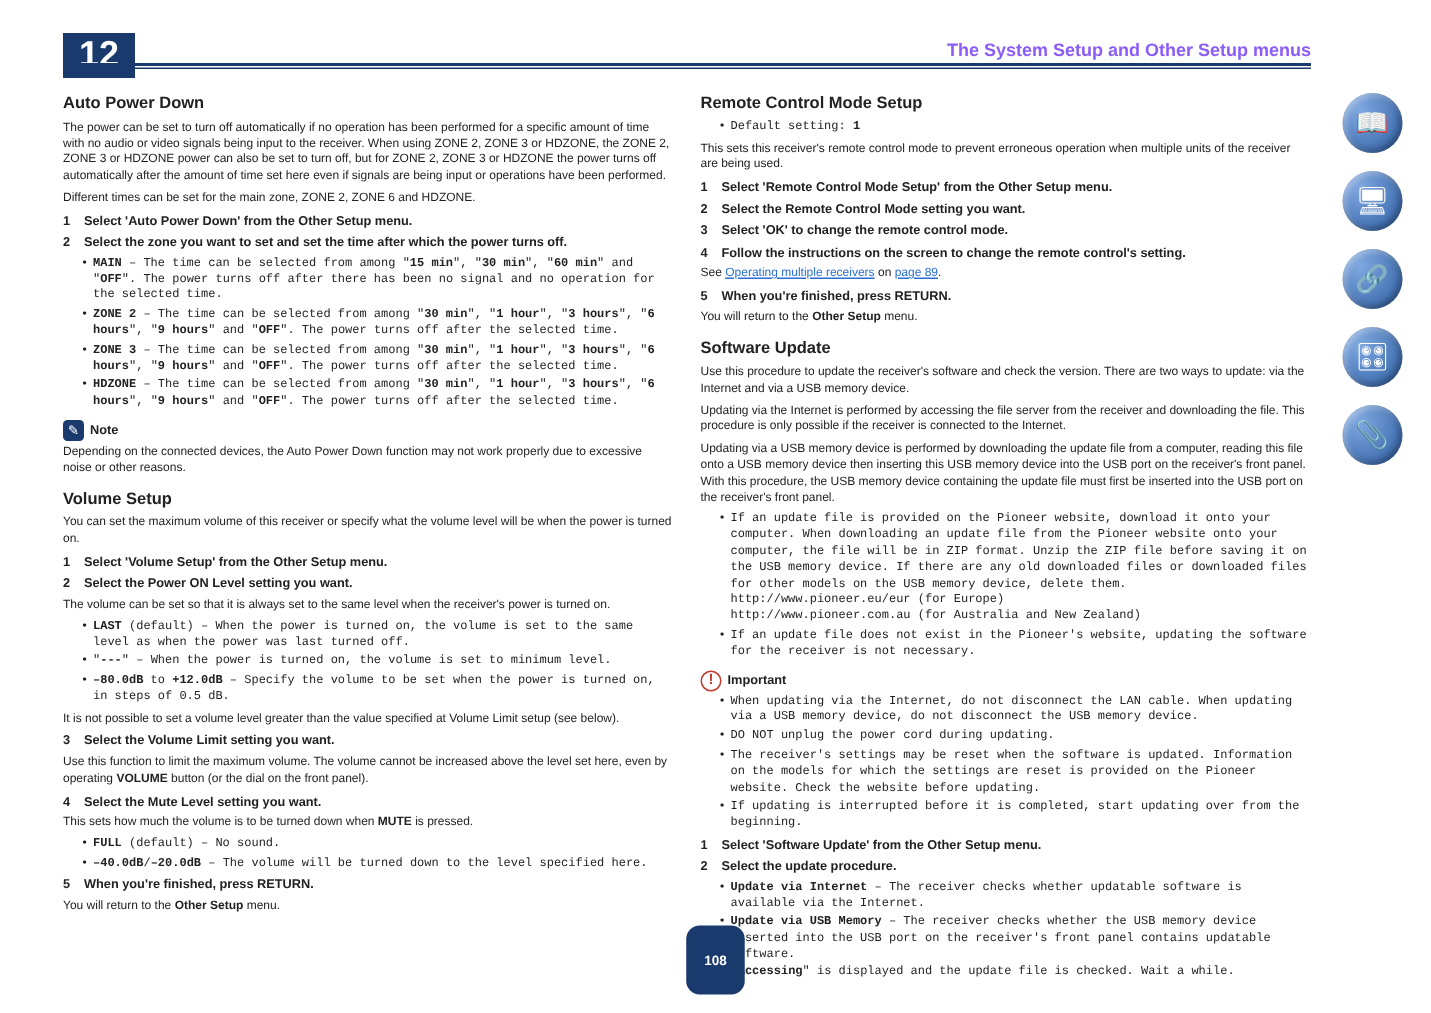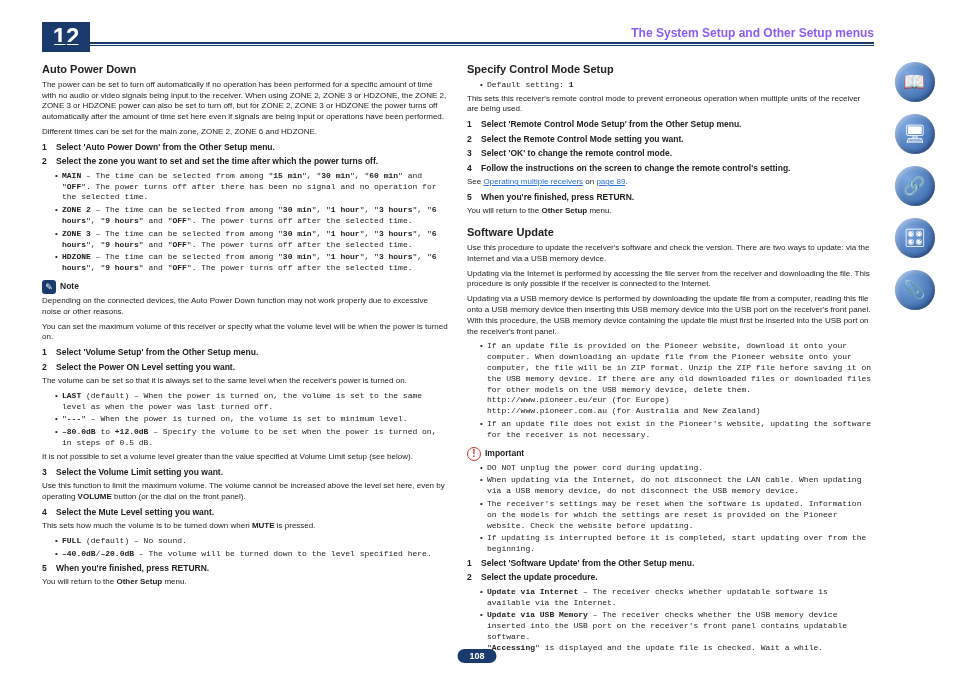--- a/index.html
+++ b/index.html
@@ -17,21 +17,21 @@
   ol.steps li { font-size: 8.5px; font-weight: bold; margin-bottom: 3px; padding-left: 14px; position: relative; }
   ol.steps li .num { position: absolute; left: 0; top: 0; }
   ul.bullets { list-style: none; padding-left: 12px; margin-bottom: 3px; font-family: Liberation Mono, monospace; }
   ul.bullets li { font-size: 8px; margin-bottom: 2px; position: relative; padding-left: 8px; }
   ul.bullets li:before { content: "•"; position: absolute; left: 0; top: 0; }
   .note-hdr { display: flex; align-items: center; gap: 4px; margin-top: 6px; margin-bottom: 2px; }
   .note-icon { width: 14px; height: 14px; background: #1a3a6e; color: #fff; border-radius: 3px; display: flex; align-items: center; justify-content: center; font-size: 9px; }
   .important-icon { width: 14px; height: 14px; border: 1.5px solid #c0392b; color: #c0392b; border-radius: 50%; display: flex; align-items: center; justify-content: center; font-size: 10px; font-weight: bold; }
   .note-label { font-size: 8.5px; font-weight: bold; }
   .link { color: #2a6fd6; text-decoration: underline; }
-  .footer-page { position: absolute; bottom: 12px; left: 50%; transform: translateX(-50%); background: #1a3a6e; color: #fff; font-size: 9px; font-weight: bold; border-radius: 9px; padding: 2px 12px; }
+  .footer-page { position: absolute; bottom: 12px; left: 50%; transform: translateX(-50%); background: #1a3a6e; color: #fff; font-size: 9px; font-weight: bold; border-radius: 9px; padding: 18px 12px; }
   .sidebar { position: absolute; top: 62px; right: 14px; width: 50px; display: flex; flex-direction: column; gap: 12px; align-items: center; }
   .side-btn { width: 40px; height: 40px; border-radius: 50%; background: radial-gradient(circle at 30% 30%, #7fa8e0, #2a5aa0); display: flex; align-items: center; justify-content: center; font-size: 18px; color: #fff; cursor: pointer; box-shadow: inset -2px -2px 4px rgba(0,0,0,0.3), inset 2px 2px 4px rgba(255,255,255,0.4); }
 </style>
 </head>
 <body>
 
 <div class="page-num-box">12</div>
 <div class="page-title">The System Setup and Other Setup menus</div>
 <div class="rule1"></div>
 <div class="rule2"></div>
@@ -51,20 +51,21 @@
         <li><b>ZONE 2</b> – The time can be selected from among "<b>30 min</b>", "<b>1 hour</b>", "<b>3 hours</b>", "<b>6 hours</b>", "<b>9 hours</b>" and "<b>OFF</b>". The power turns off after the selected time.</li>
         <li><b>ZONE 3</b> – The time can be selected from among "<b>30 min</b>", "<b>1 hour</b>", "<b>3 hours</b>", "<b>6 hours</b>", "<b>9 hours</b>" and "<b>OFF</b>". The power turns off after the selected time.</li>
         <li><b>HDZONE</b> – The time can be selected from among "<b>30 min</b>", "<b>1 hour</b>", "<b>3 hours</b>", "<b>6 hours</b>", "<b>9 hours</b>" and "<b>OFF</b>". The power turns off after the selected time.</li>
       </ul>
     <div class="note-hdr">
       <div class="note-icon">✎</div>
       <div class="note-label">Note</div>
     </div>
     <div class="para">Depending on the connected devices, the Auto Power Down function may not work properly due to excessive noise or other reasons.</div>
 
+    <h3>Volume Setup</h3>
     <div class="para">You can set the maximum volume of this receiver or specify what the volume level will be when the power is turned on.</div>
     <ol class="steps">
         <li><span class="num">1</span><span>Select 'Volume Setup' from the Other Setup menu.</span></li>
       </ol>
     <ol class="steps">
         <li><span class="num">2</span><span>Select the Power ON Level setting you want.</span></li>
       </ol>
     <div class="para">The volume can be set so that it is always set to the same level when the receiver's power is turned on.</div>
     <ul class="bullets" id="vol-bullets2">
         <li><b>LAST</b> (default) – When the power is turned on, the volume is set to the same level as when the power was last turned off.</li>
@@ -84,21 +85,21 @@
         <li><b>FULL</b> (default) – No sound.</li>
         <li><b>–40.0dB</b>/<b>–20.0dB</b> – The volume will be turned down to the level specified here.</li>
       </ul>
     <ol class="steps">
         <li><span class="num">5</span><span>When you're finished, press RETURN.</span></li>
       </ol>
     <div class="para" id="vol-p6">You will return to the <b>Other Setup</b> menu.</div>
   </div>
 
   <div class="col">
-    <h3 class="first">Specify Control Mode Setup</h3>
+    <h3 class="first">Remote Control Mode Setup</h3>
     <ul class="bullets">
         <li id="remote-default">Default setting: <b>1</b></li>
       </ul>
     <div class="para">This sets this receiver's remote control mode to prevent erroneous operation when multiple units of the receiver are being used.</div>
     <ol class="steps" id="remote-steps">
         <li><span class="num">1</span>Select 'Remote Control Mode Setup' from the Other Setup menu.</li>
         <li><span class="num">2</span>Select the Remote Control Mode setting you want.</li>
         <li><span class="num">3</span>Select 'OK' to change the remote control mode.</li>
         <li><span class="num">4</span>Follow the instructions on the screen to change the remote control's setting.</li>
       </ol>
@@ -116,22 +117,22 @@
     <div class="para">Updating via a USB memory device is performed by downloading the update file from a computer, reading this file onto a USB memory device then inserting this USB memory device into the USB port on the receiver's front panel. With this procedure, the USB memory device containing the update file must first be inserted into the USB port on the receiver's front panel.</div>
     <ul class="bullets" id="sw-bullets1">
         <li>If an update file is provided on the Pioneer website, download it onto your computer. When downloading an update file from the Pioneer website onto your computer, the file will be in ZIP format. Unzip the ZIP file before saving it on the USB memory device. If there are any old downloaded files or downloaded files for other models on the USB memory device, delete them.<br>http://www.pioneer.eu/eur (for Europe)<br>http://www.pioneer.com.au (for Australia and New Zealand)</li>
         <li>If an update file does not exist in the Pioneer's website, updating the software for the receiver is not necessary.</li>
       </ul>
     <div class="note-hdr">
       <div class="important-icon">!</div>
       <div class="note-label">Important</div>
     </div>
     <ul class="bullets" id="sw-important">
+        <li>When updating via the Internet, do not disconnect the LAN cable. When updating via a USB memory device, do not disconnect the USB memory device.</li>
         <li>DO NOT unplug the power cord during updating.</li>
-        <li>When updating via the Internet, do not disconnect the LAN cable. When updating via a USB memory device, do not disconnect the USB memory device.</li>
         <li>The receiver's settings may be reset when the software is updated. Information on the models for which the settings are reset is provided on the Pioneer website. Check the website before updating.</li>
         <li>If updating is interrupted before it is completed, start updating over from the beginning.</li>
       </ul>
     <ol class="steps">
         <li><span class="num">1</span><span>Select 'Software Update' from the Other Setup menu.</span></li>
       </ol>
     <ol class="steps">
         <li><span class="num">2</span><span>Select the update procedure.</span></li>
       </ol>
     <ul class="bullets" id="sw-bullets2">

